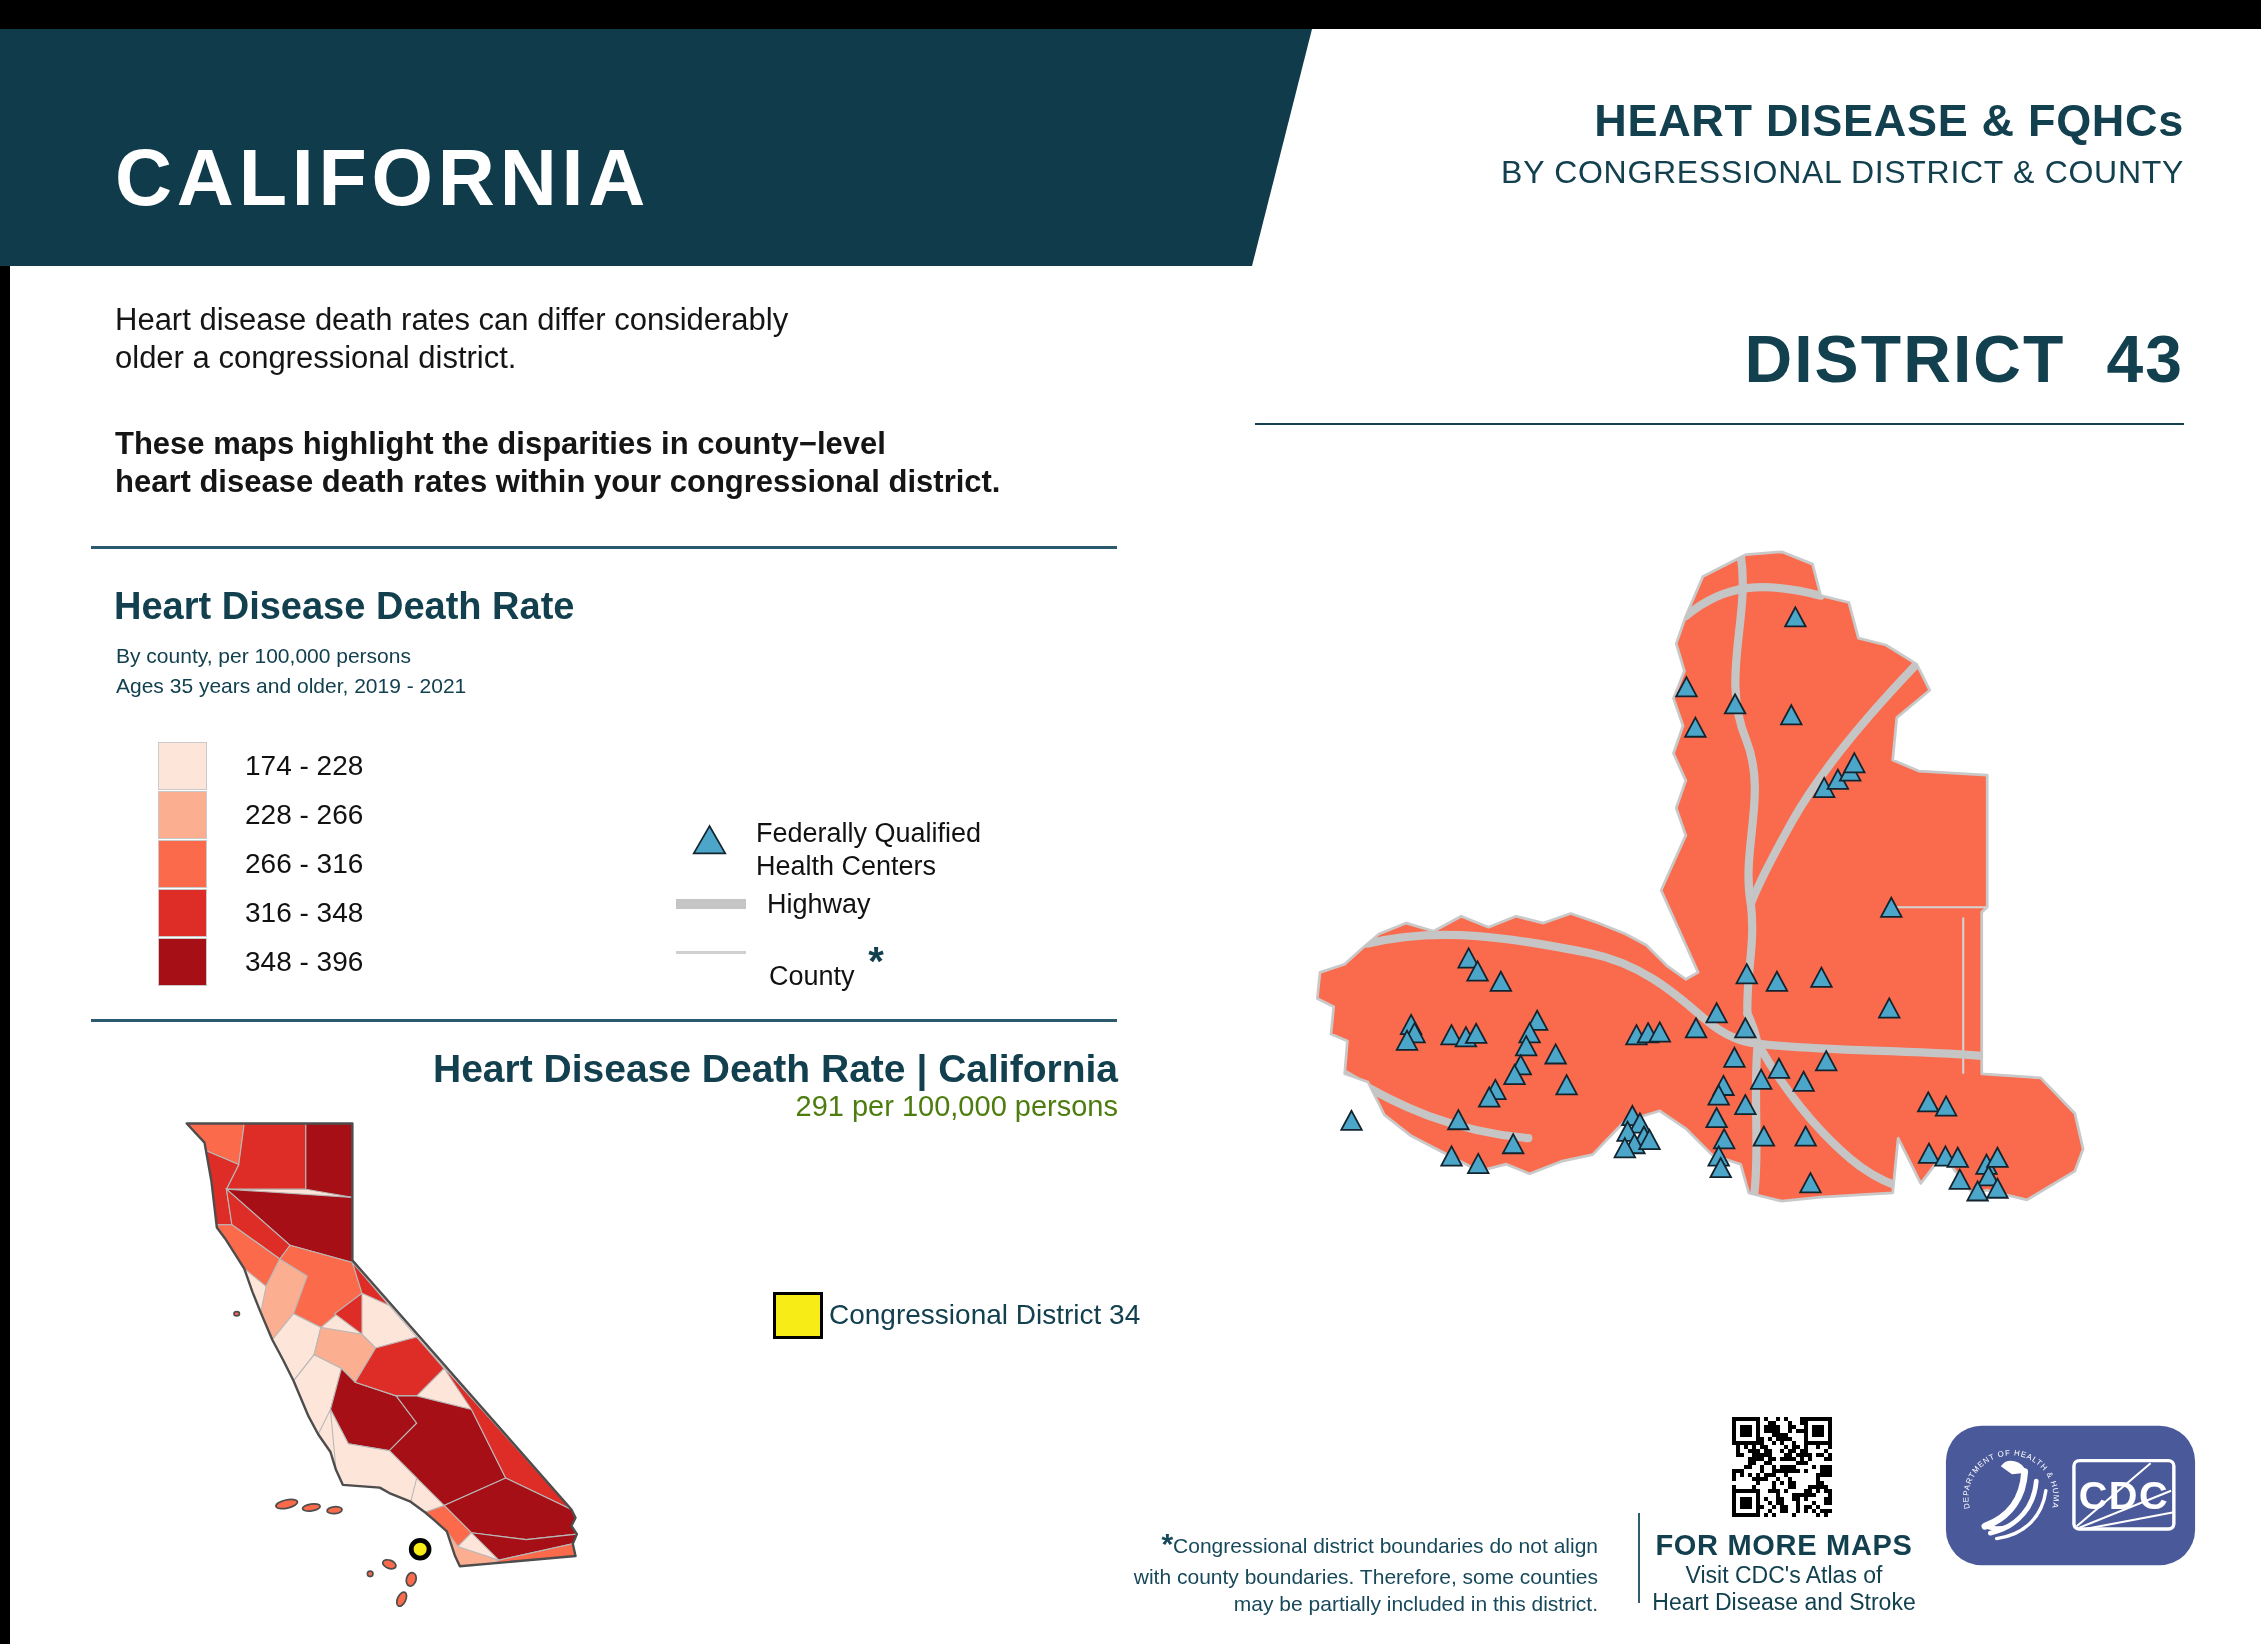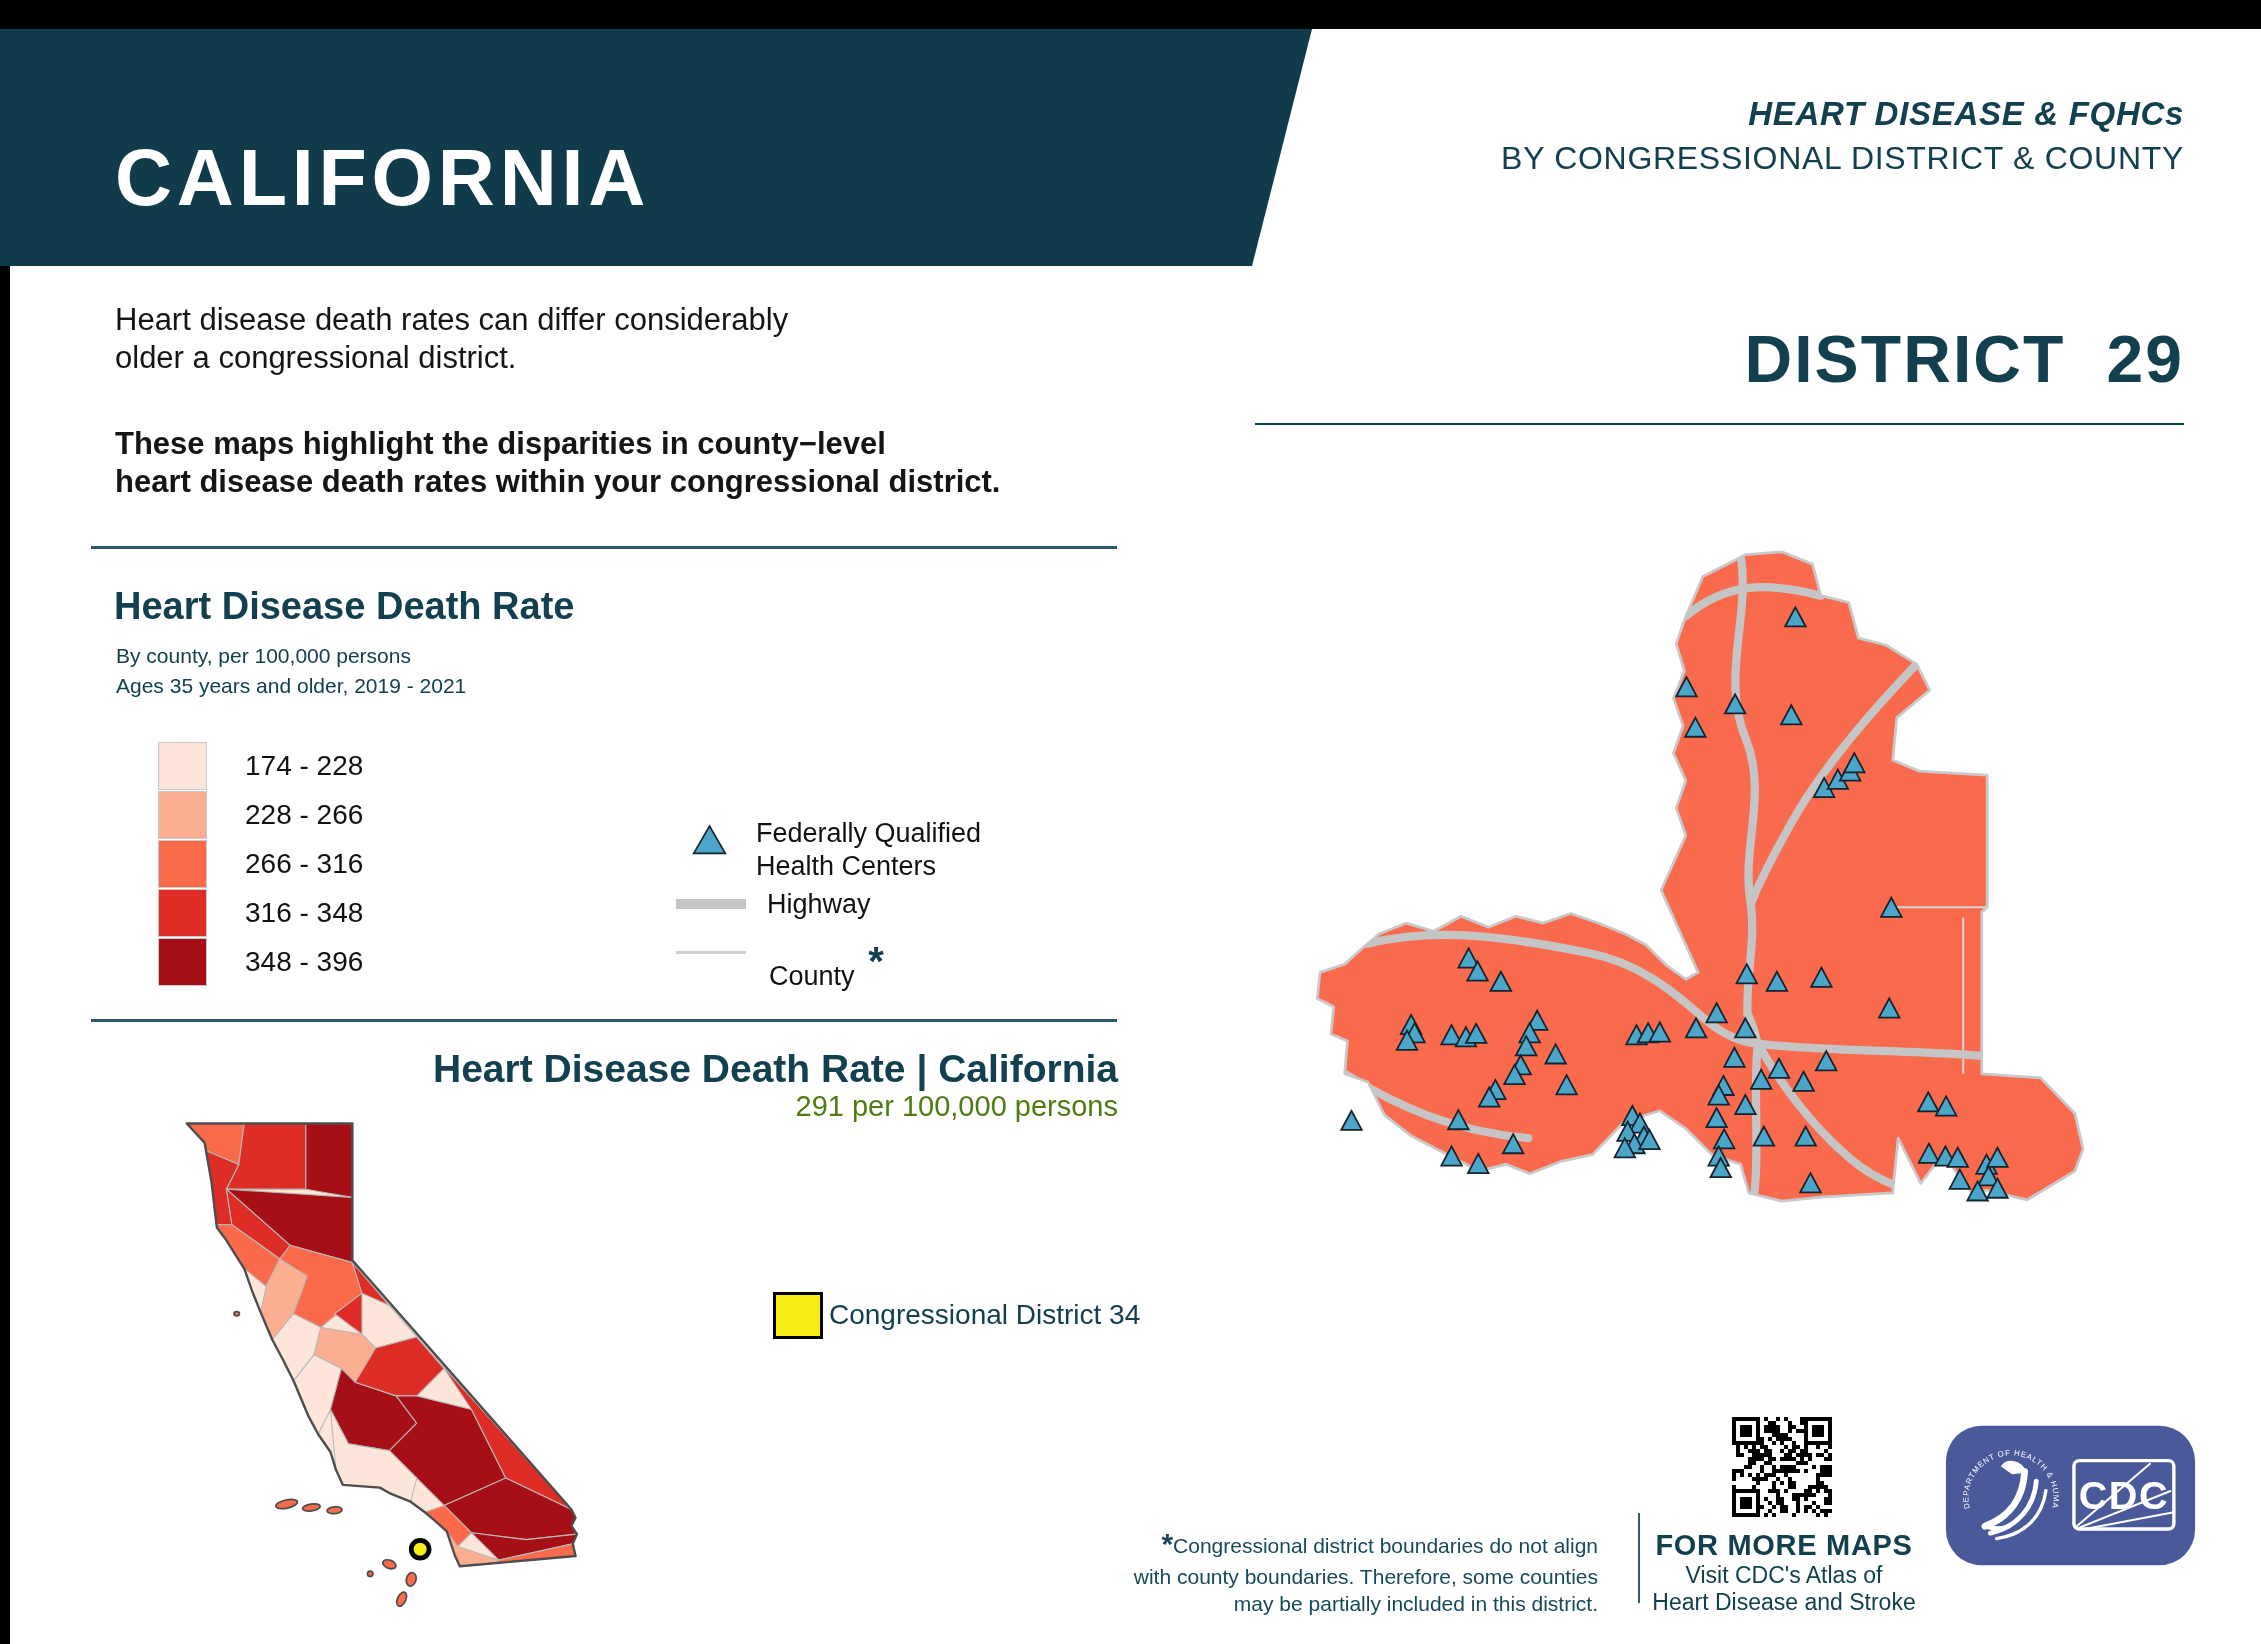--- a/index.html
+++ b/index.html
@@ -8,21 +8,21 @@
   .abs{position:absolute;}
   
   .frame-top{left:0;top:0;width:2261px;height:29px;background:#000;}
   .frame-left{left:0;top:0;width:9.6px;height:1645px;background:#000;}
   
   .banner{left:0;top:29px;width:1312px;height:237px;background:#0F3B4B;
           clip-path:polygon(0 0,1312px 0,1252px 237px,0 237px);}
   .state-name{left:115px;top:132px;font-size:79px;font-weight:bold;letter-spacing:4.8px;color:#fff;}
   
   .hdr{right:77px;top:95px;text-align:right;color:#12404F;}
-  .hdr-title{font-size:33px;font-weight:bold;letter-spacing:0.7px;font-style:italic;}
+  .hdr-title{font-size:45px;font-weight:bold;letter-spacing:0.7px;}
   .hdr-sub{font-size:32px;margin-top:6.9px;letter-spacing:0.7px;}
   .district{right:77px;top:321px;font-size:66px;font-weight:bold;color:#12404F;white-space:pre;letter-spacing:2.1px;}
   .rule-district{left:1255px;top:423px;width:929px;height:2.1px;background:#12404F;}
   
   .intro{left:115px;font-size:31px;line-height:1.24;color:#151515;}
   .p1{top:301px;} .p2{top:425px;font-weight:bold;}
   .divider{left:91px;width:1026px;height:2.7px;background:#2B5A6E;}
   .div1{top:546px;} .div2{top:1019px;}
   
   .leg-title{left:114px;top:585px;font-size:38px;font-weight:bold;color:#12404F;}
@@ -68,21 +68,21 @@
   <div class="abs frame-top"></div>
   <div class="abs frame-left"></div>
 
   <div class="abs banner"></div>
   <div class="abs state-name">CALIFORNIA</div>
 
   <div class="abs hdr">
     <div class="hdr-title">HEART DISEASE &amp; FQHCs</div>
     <div class="hdr-sub">BY CONGRESSIONAL DISTRICT &amp; COUNTY</div>
   </div>
-  <div class="abs district">DISTRICT  29</div>
+  <div class="abs district">DISTRICT  43</div>
   <div class="abs rule-district"></div>
 
   <div class="abs intro p1">
     <div>Heart disease death rates can differ considerably</div>
     <div>older a congressional district.</div>
   </div>
   <div class="abs intro p2">
     <div>These maps highlight the disparities in county−level</div>
     <div>heart disease death rates within your congressional district.</div>
   </div>

